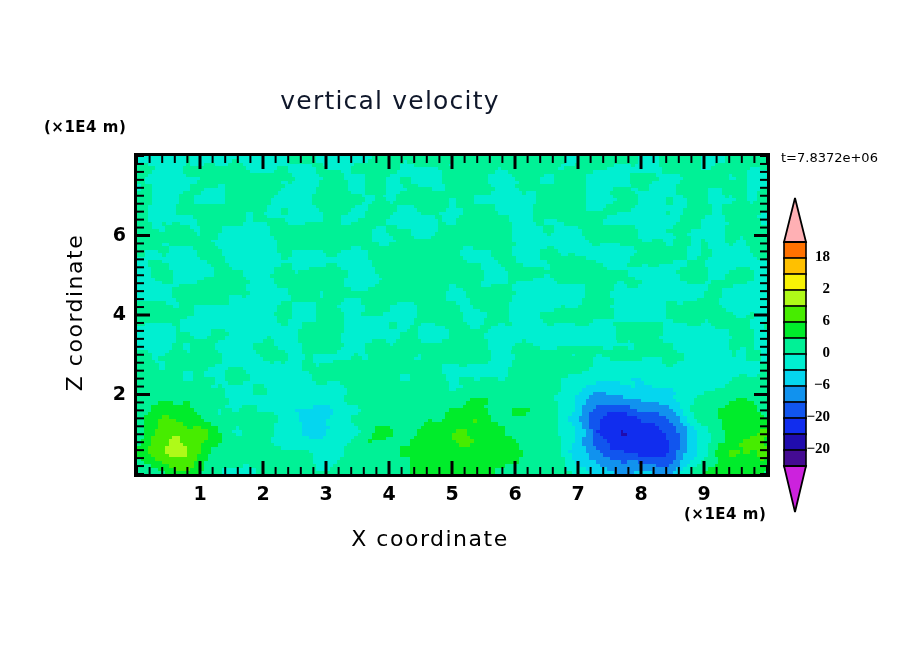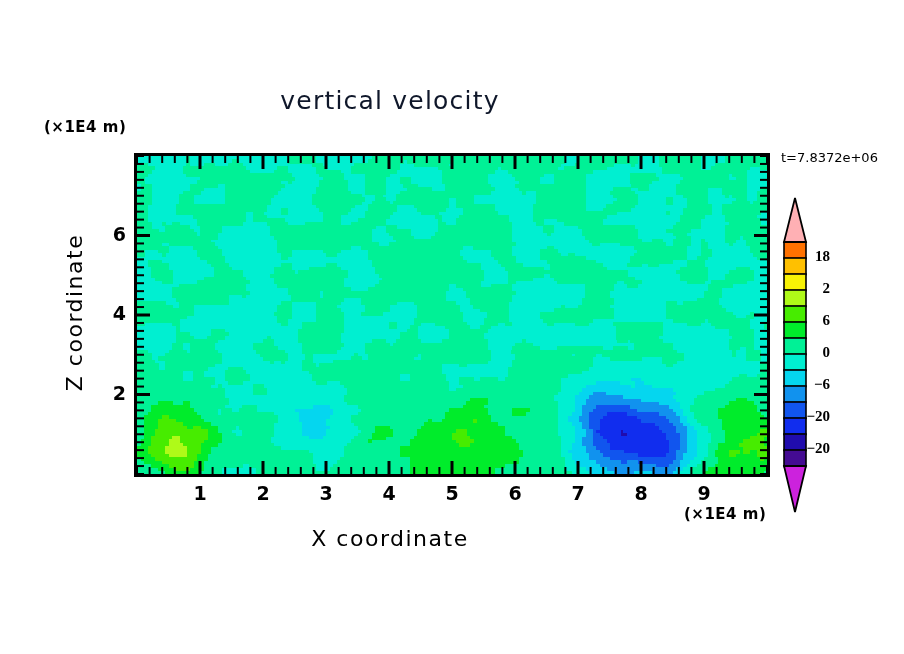--- a/index.html
+++ b/index.html
@@ -54,20 +54,21 @@
     white-space: nowrap;
   }
 
   
   #x-axis-title {
     left: 0; top: 526px; width: 780px;
     text-align: center;
     font-size: 22px;
     letter-spacing: 1.5px;
     font-family: "DejaVu Sans", sans-serif;
+    padding-left: 40px;
   }
   #z-axis-title {
     left: -36px; top: 300px;
     width: 220px;
     text-align: center;
     font-size: 22px;
     letter-spacing: 1.5px;
     font-family: "DejaVu Sans", sans-serif;
     transform: rotate(-90deg);
     transform-origin: center center;

